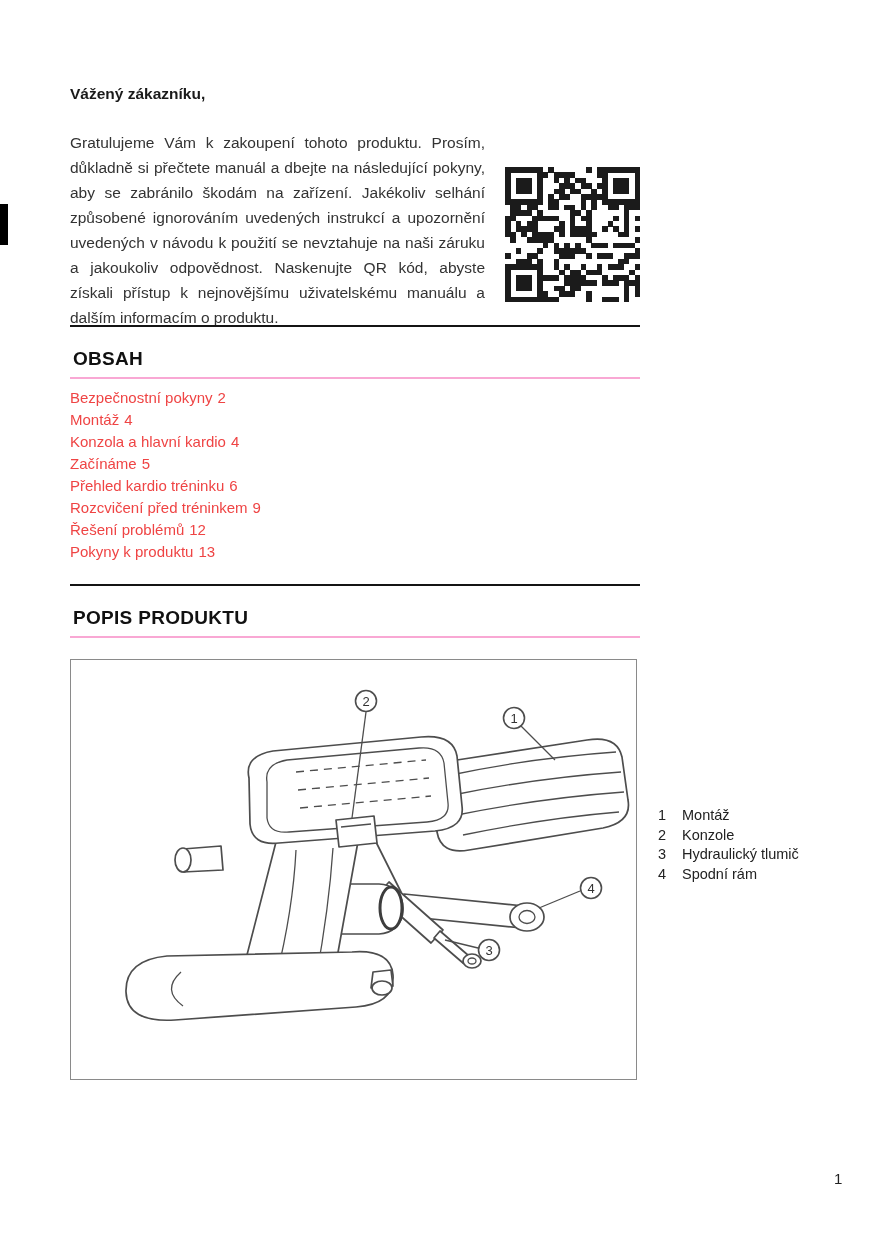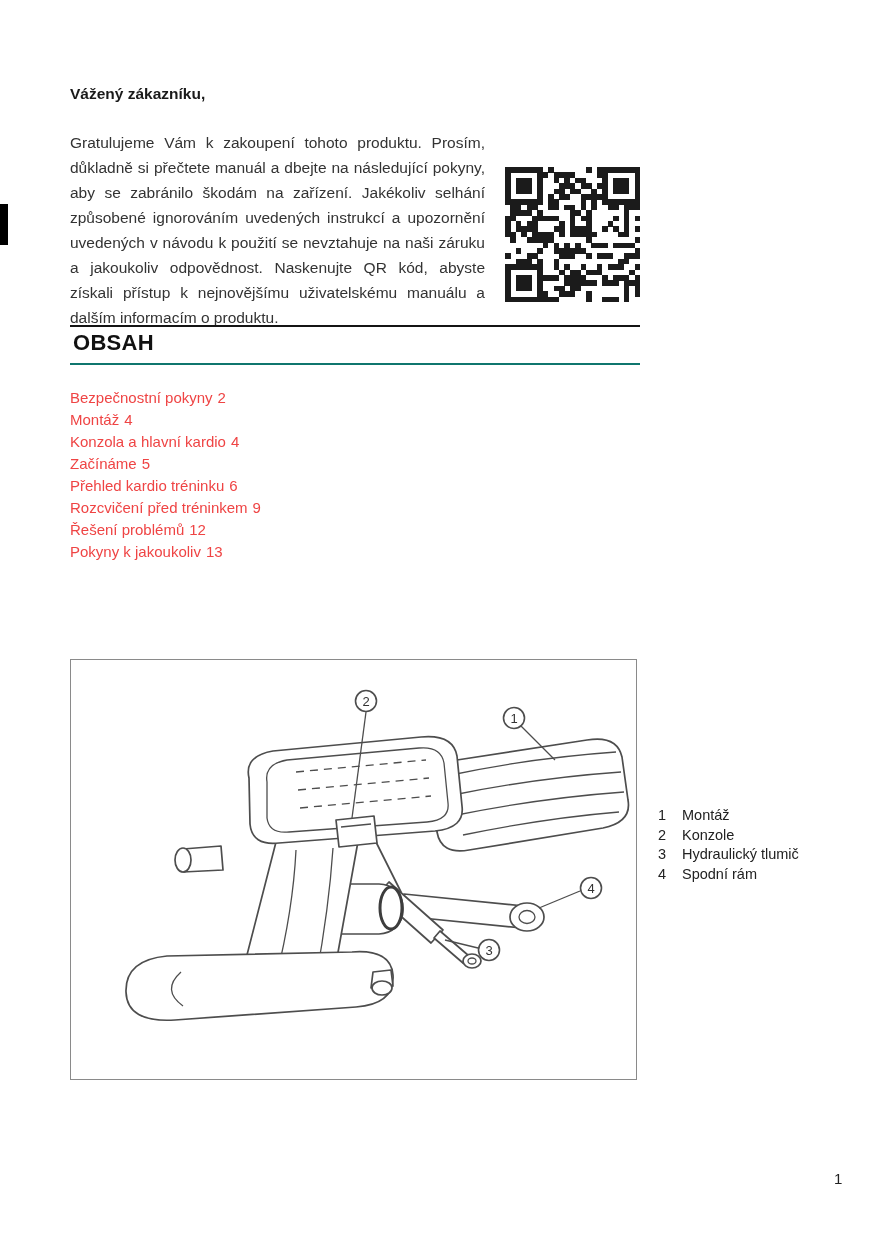--- a/index.html
+++ b/index.html
@@ -14,22 +14,22 @@
 
   .greeting { position:absolute; left:70px; top:85px; font-size:15.5px; font-weight:700; color:#1a1a1a; }
 
   .intro-row { position:absolute; left:70px; top:130px; width:570px; display:flex; align-items:center; }
   .intro { width:415px; font-size:15.5px; line-height:25px; text-align:justify; color:#333; }
   .qr-wrap { margin-left:20px; margin-top:9px; width:135px; height:135px; }
   .qr-wrap svg { display:block; width:135px; height:135px; shape-rendering:crispEdges; }
 
   .rule-heading {
     position:absolute; left:70px; width:570px;
-    border-top:2px solid #141414; border-bottom:2px solid #0f766e;
-    padding:3px 3px 7px; font-size:22px; font-weight:700; color:#111; letter-spacing:0.3px;
+    border-top:2px solid #141414; border-bottom:2px solid #f9a8d4;
+    padding:21px 3px 7px; font-size:19px; font-weight:700; color:#111; letter-spacing:0.3px;
   }
   #toc-heading { top:325px; }
   #product-heading { top:584px; }
 
   .toc { position:absolute; left:70px; top:387px; list-style:none; font-size:15px; line-height:22px; color:#ef4444; }
   .toc-page { margin-left:5px; }
 
   .figure-box { position:absolute; left:70px; top:659px; width:567px; height:421px; border:1px solid #8a8a8a; background:#fff; }
   .figure-box svg { display:block; width:565px; height:419px; }
 
@@ -387,23 +387,24 @@
   <h2 class="rule-heading" id="toc-heading">OBSAH</h2>
 
   <ul class="toc">
     <li class="toc-item"><span>Bezpečnostní pokyny</span><span class="toc-page">2</span></li>
     <li class="toc-item"><span>Montáž</span><span class="toc-page">4</span></li>
     <li class="toc-item"><span>Konzola a hlavní kardio</span><span class="toc-page">4</span></li>
     <li class="toc-item"><span>Začínáme</span><span class="toc-page">5</span></li>
     <li class="toc-item"><span>Přehled kardio tréninku</span><span class="toc-page">6</span></li>
     <li class="toc-item"><span>Rozcvičení před tréninkem</span><span class="toc-page">9</span></li>
     <li class="toc-item"><span>Řešení problémů</span><span class="toc-page">12</span></li>
-    <li class="toc-item"><span>Pokyny k jakoukoliv</span><span class="toc-page">13</span></li>
+    <li class="toc-item"><span>Pokyny k produktu</span><span class="toc-page">13</span></li>
   </ul>
 
+  <h2 class="rule-heading" id="product-heading">POPIS PRODUKTU</h2>
 
   <div class="figure-box">
     <svg viewBox="0 0 565 419" xmlns="http://www.w3.org/2000/svg">
 
       <path class="sh" d="M252 178 L300 172 L330 232 L272 238 Z"></path>
 
       <path class="sh" d="M333 234 L453 246 L451 268 L331 256 Z"></path>
       <ellipse class="sh" cx="456" cy="257" rx="17" ry="14"></ellipse>
       <ellipse class="det" cx="456" cy="257" rx="8" ry="6.5"></ellipse>
 

